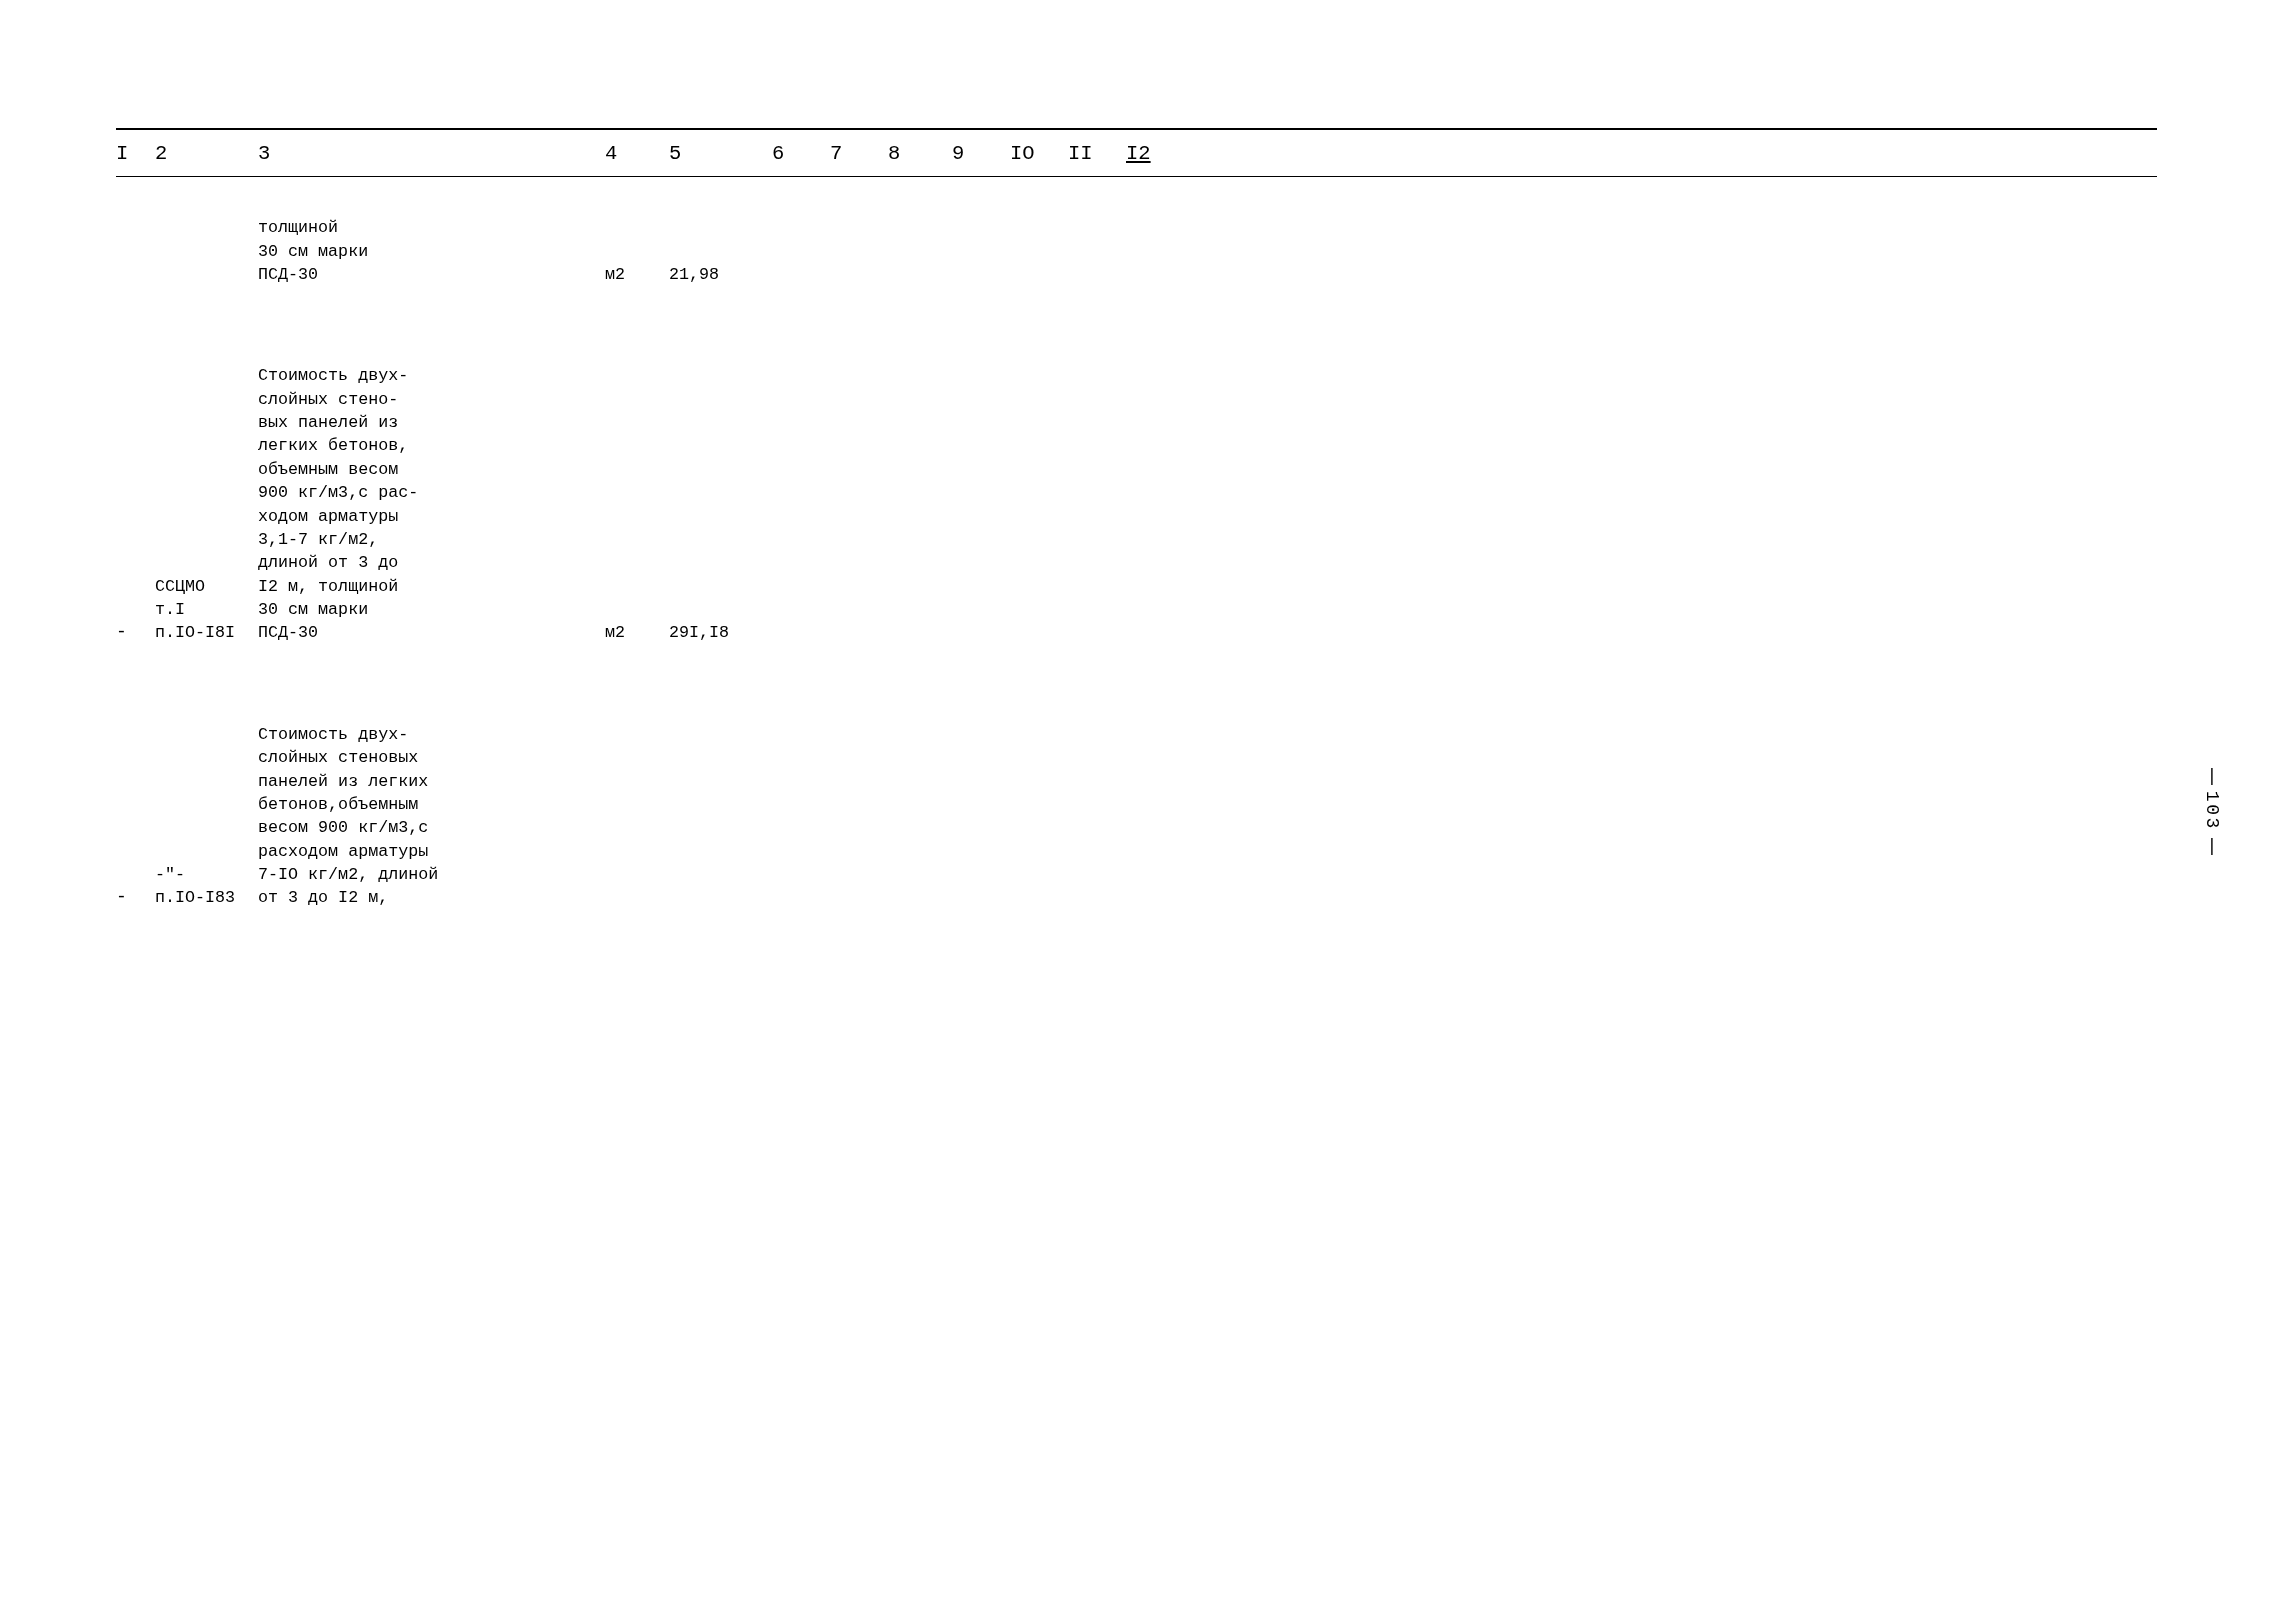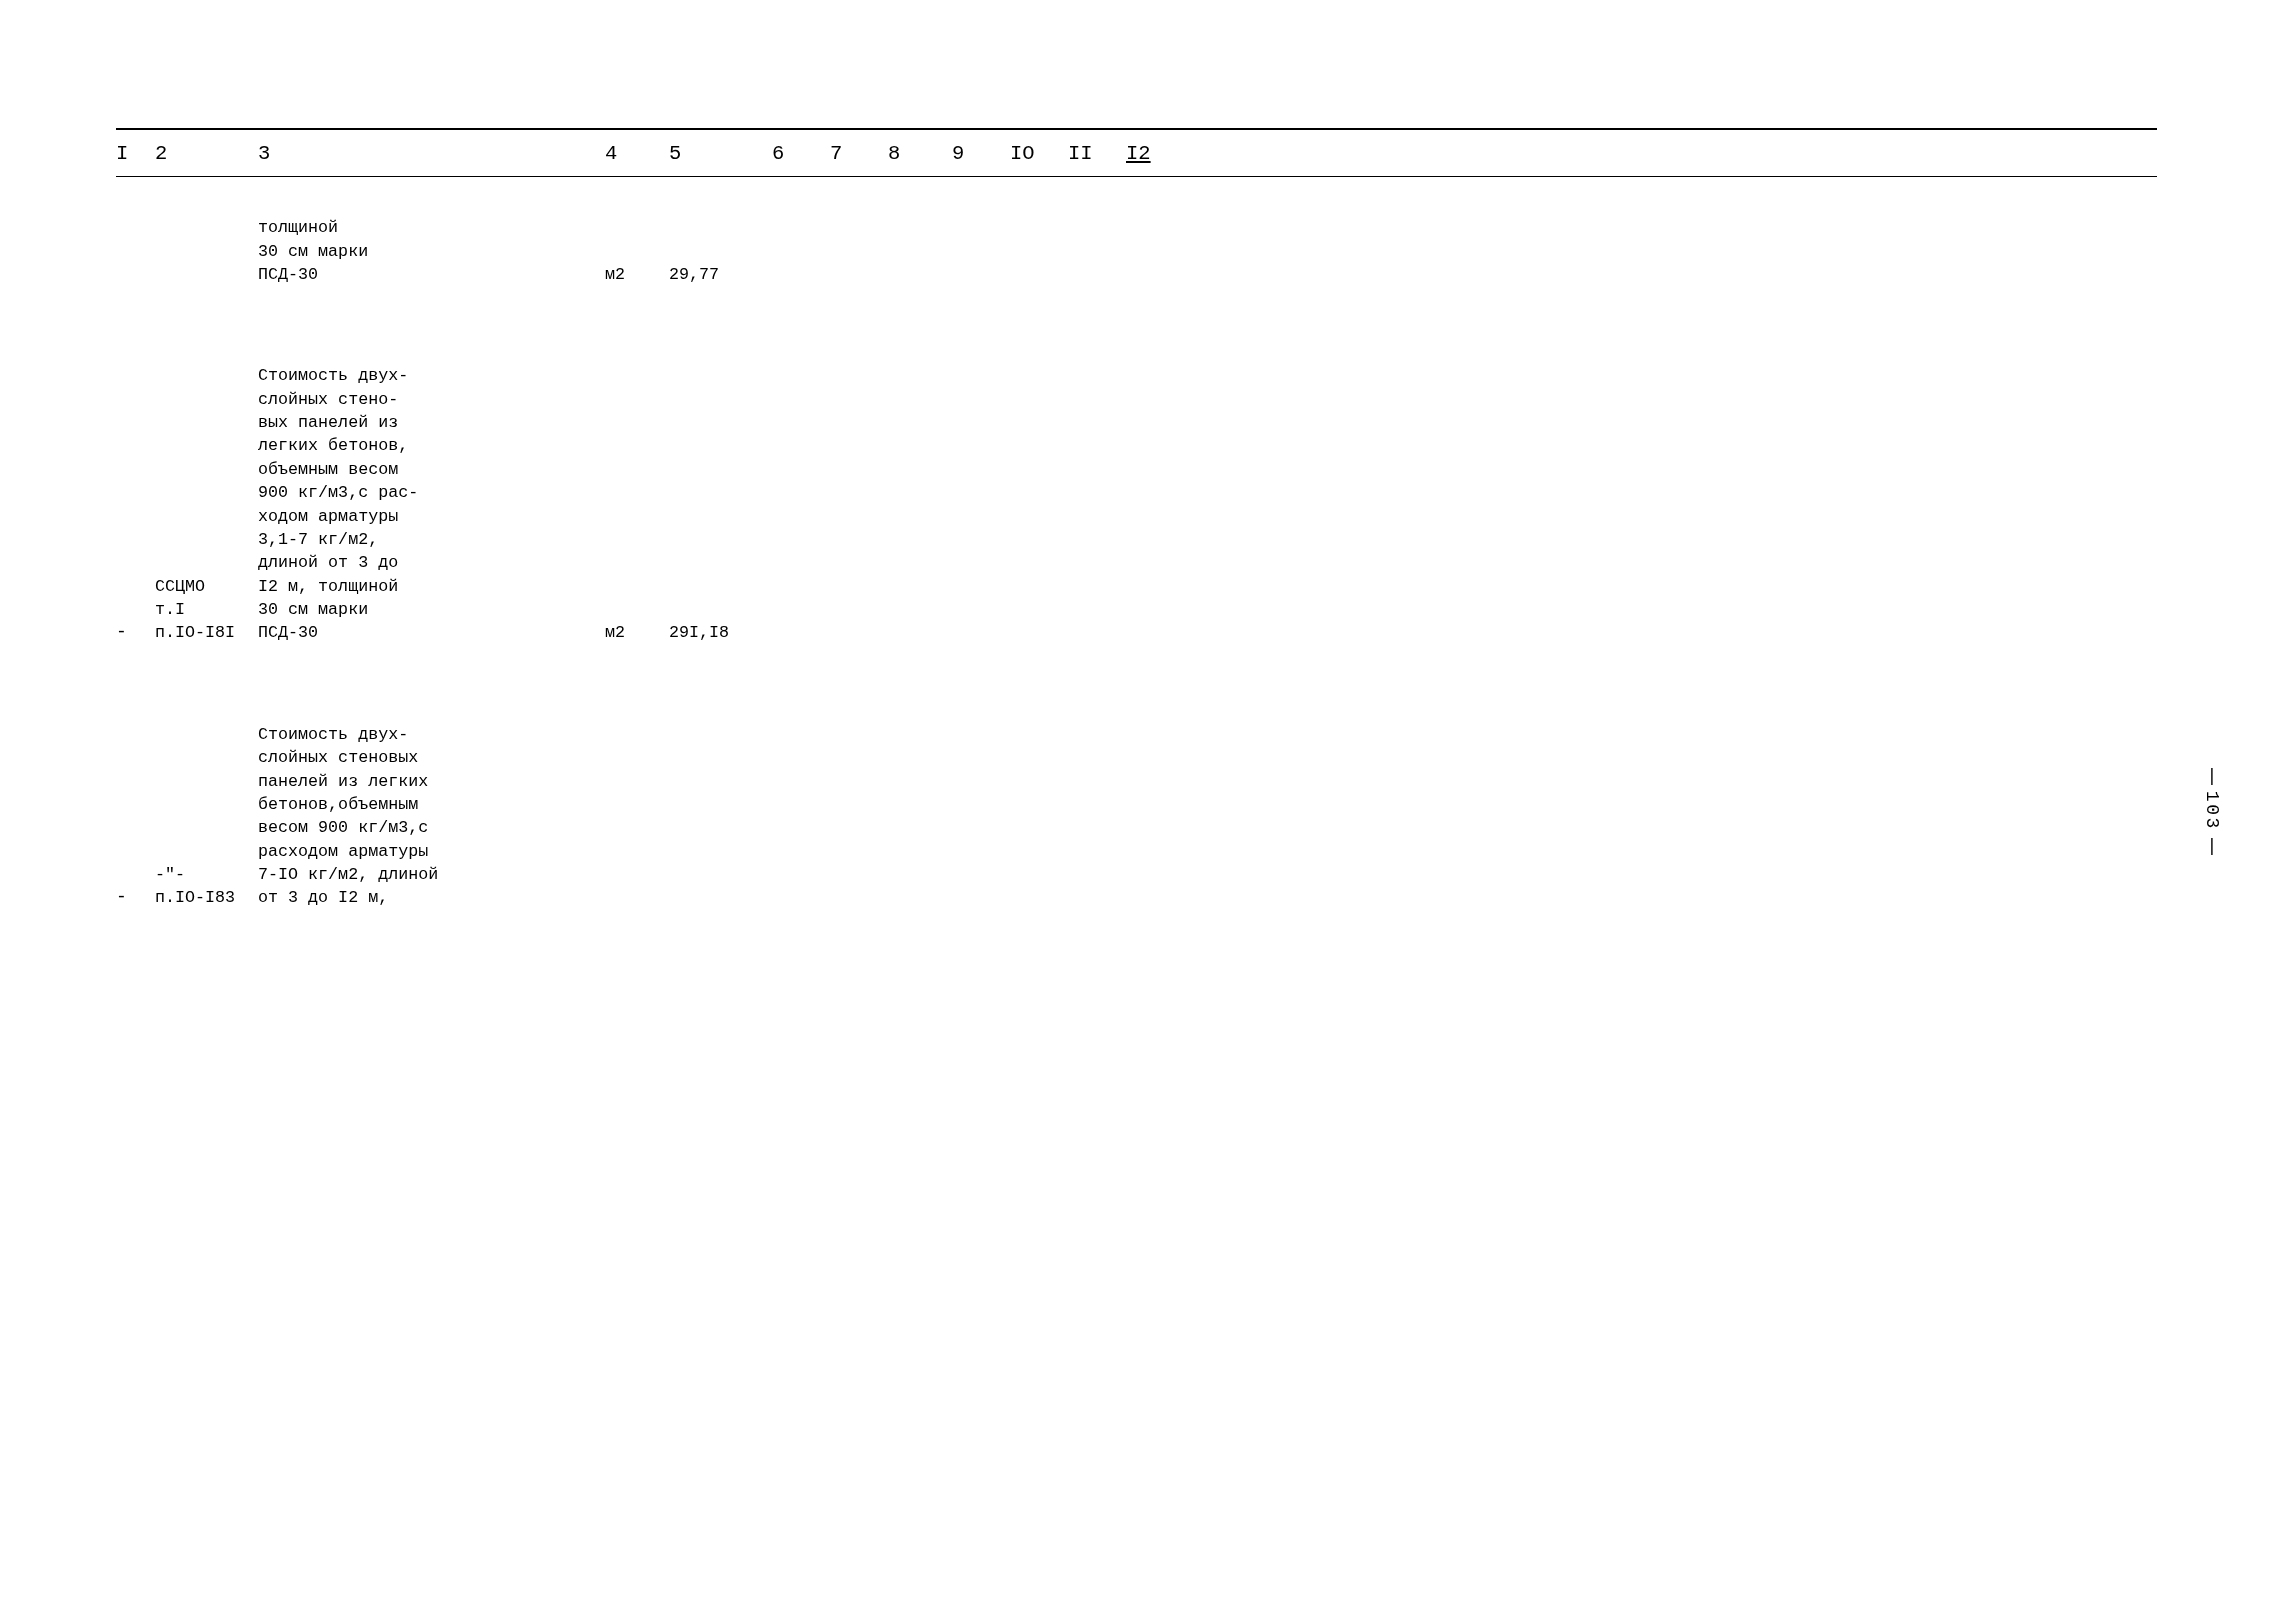--- a/index.html
+++ b/index.html
@@ -120,21 +120,21 @@
         <div class="col col-2"></div>
         <div class="col col-3">
           <span class="cell-text" style="white-space: pre-line;">толщиной
 30 см марки
 ПСД-30</span>
         </div>
         <div class="col col-4">
           <span class="cell-text">м2</span>
         </div>
         <div class="col col-5">
-          <span class="cell-text">29,77</span>
+          <span class="cell-text">21,98</span>
         </div>
         <div class="col col-6"></div>
         <div class="col col-7"></div>
         <div class="col col-8"></div>
         <div class="col col-9"></div>
         <div class="col col-10"></div>
         <div class="col col-11"></div>
         <div class="col col-12"></div>
       </div>
 

